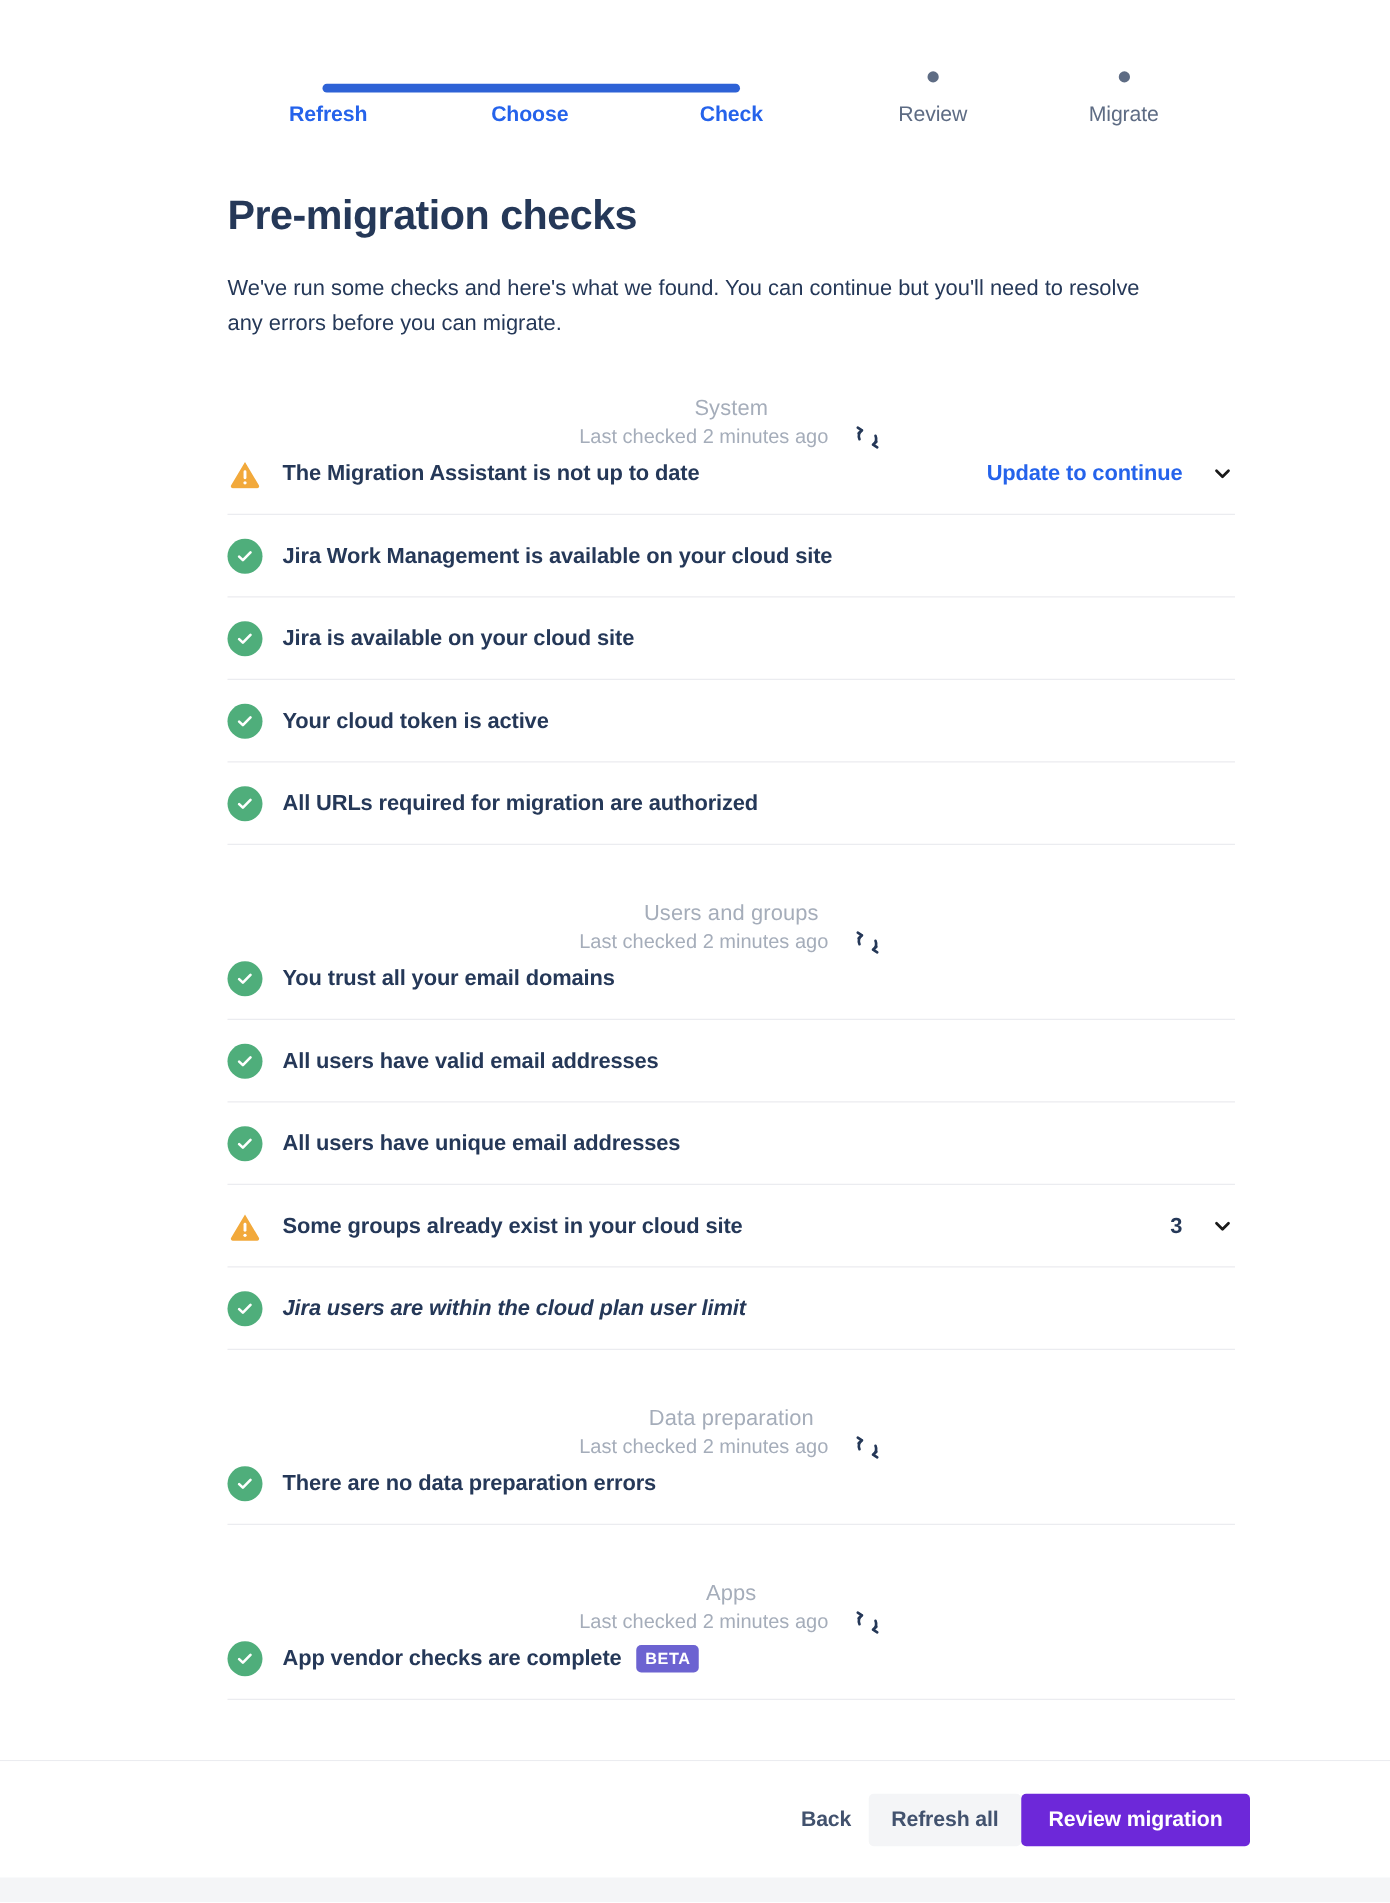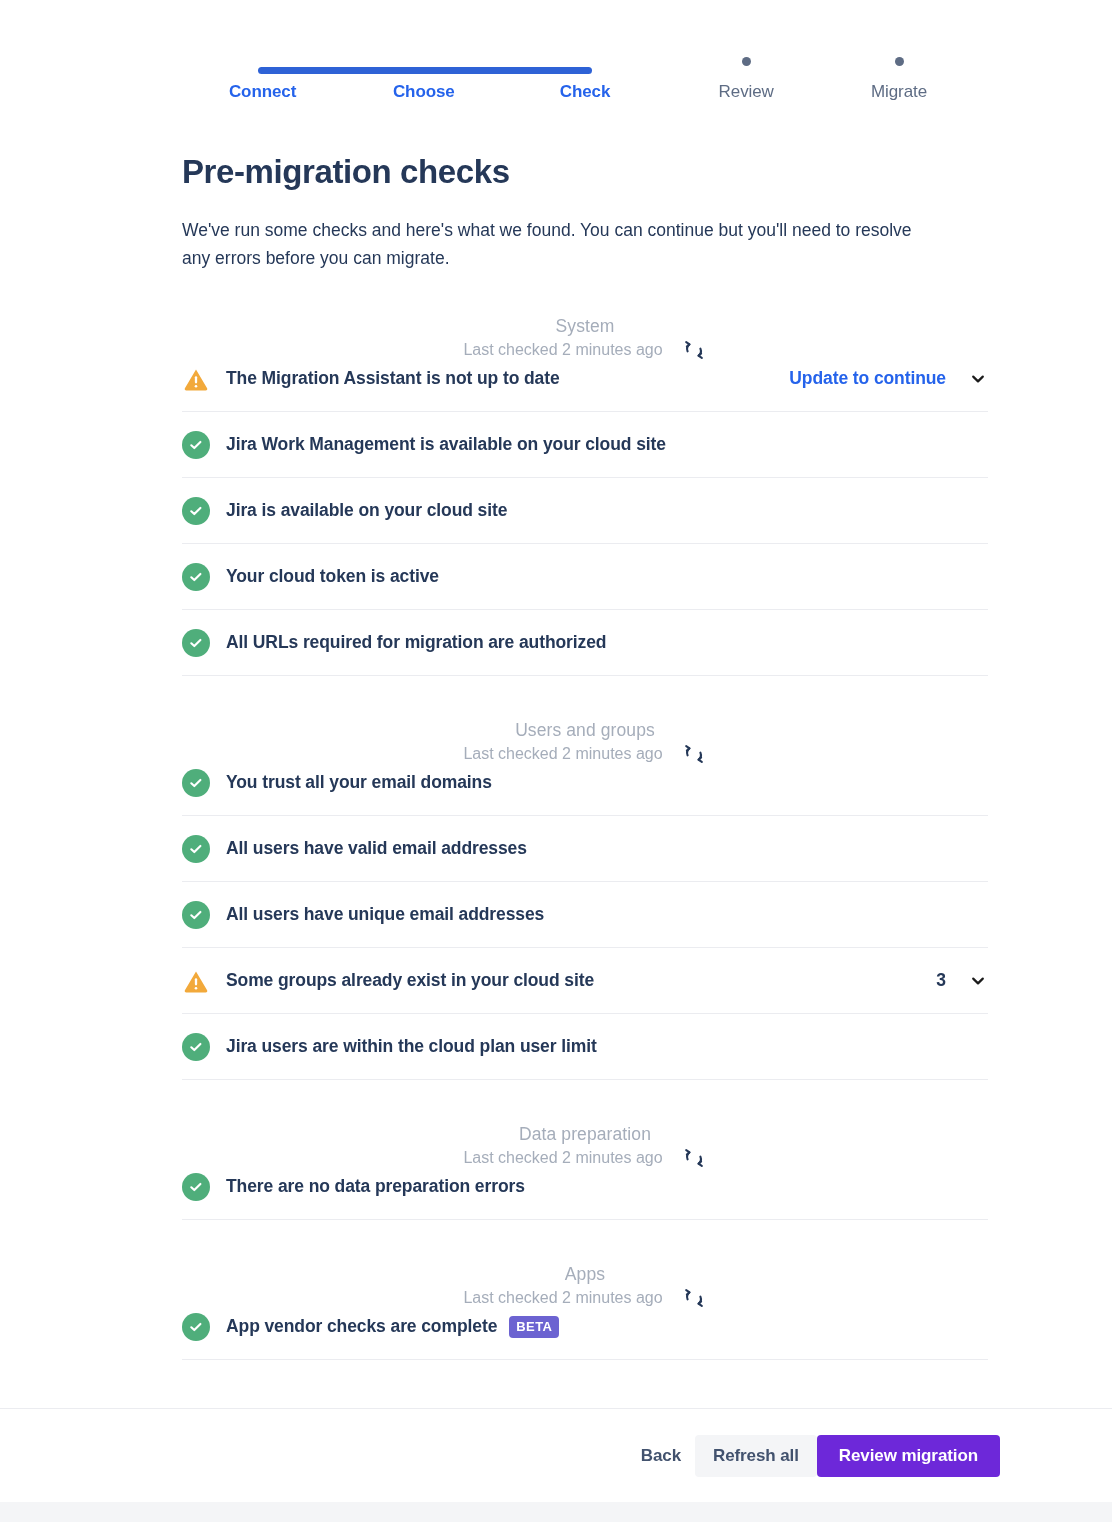--- a/index.html
+++ b/index.html
@@ -246,21 +246,21 @@
 </head>
 <body>
 
 <div class="page">
 
   <div class="stepper">
     <div class="progress-track"></div>
     <div id="steps-host">
         <div class="step done" style="left: 0.6px;">
           <div class="step-marker"></div>
-          <div class="step-label">Connect</div>
+          <div class="step-label">Refresh</div>
         </div>
         <div class="step done" style="left: 161.8px;">
           <div class="step-marker"></div>
           <div class="step-label">Choose</div>
         </div>
         <div class="step current" style="left: 323px;">
           <div class="step-marker"></div>
           <div class="step-label">Check</div>
         </div>
         <div class="step todo" style="left: 484.2px;">
@@ -442,21 +442,21 @@
               </span>
             </div>
           </div>
           <div class="check-row">
             <div class="check-left">
               <div class="icon-ok">
                 <svg width="16" height="16" viewBox="0 0 16 16" fill="none">
                   <path d="M3.3 8.3 L6.3 11.1 L12.4 4.9" stroke="#ffffff" stroke-width="2.1" stroke-linecap="round" stroke-linejoin="round"></path>
                 </svg>
               </div>
-              <div style="display: flex; align-items: center;">
+              <div style="display: flex; align-items: center; font-style: italic;">
                 <span class="check-label">Jira users are within the cloud plan user limit</span>
               </div>
             </div>
           </div>
         </div>
         <div class="section">
           <div class="section-header">
             <div class="section-title">Data preparation</div>
             <div class="section-meta">
               <div class="last-checked">Last checked 2 minutes ago</div>

